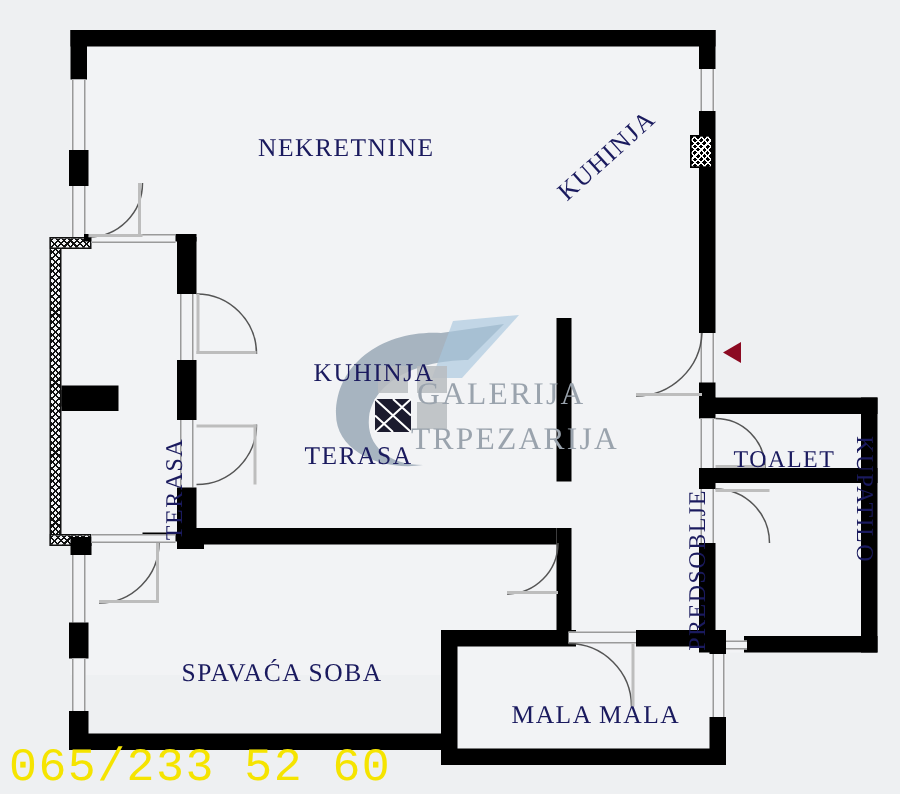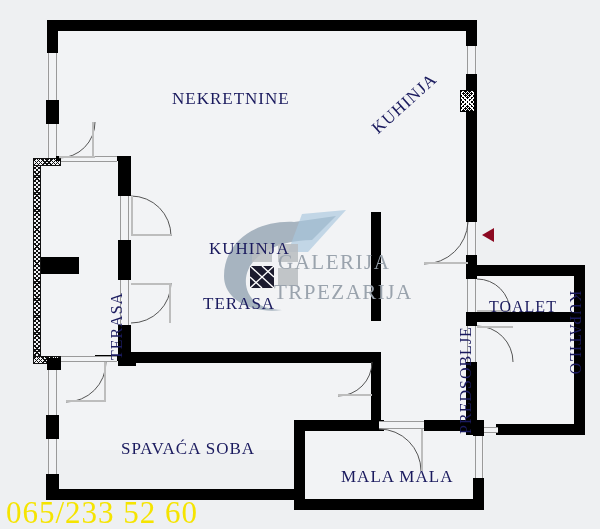--- a/index.html
+++ b/index.html
@@ -48,21 +48,21 @@
     color:#1a1a5e;
     font-family:"Liberation Serif", serif;
     letter-spacing:1px;
     white-space:nowrap;
     line-height:1;
   }
   
   .phone{
     position:absolute;
     color:#f5e400;
-    font-family:Liberation Serif, serif;
+    font-family:Liberation Mono, monospace;
     font-size:31px;
     letter-spacing:1px;
     white-space:nowrap;
     line-height:1;
   }
   
   .arrow{position:absolute;width:0;height:0;
     border-top:7px solid transparent;border-bottom:7px solid transparent;
     border-right:12px solid #8c0a22;}
   

